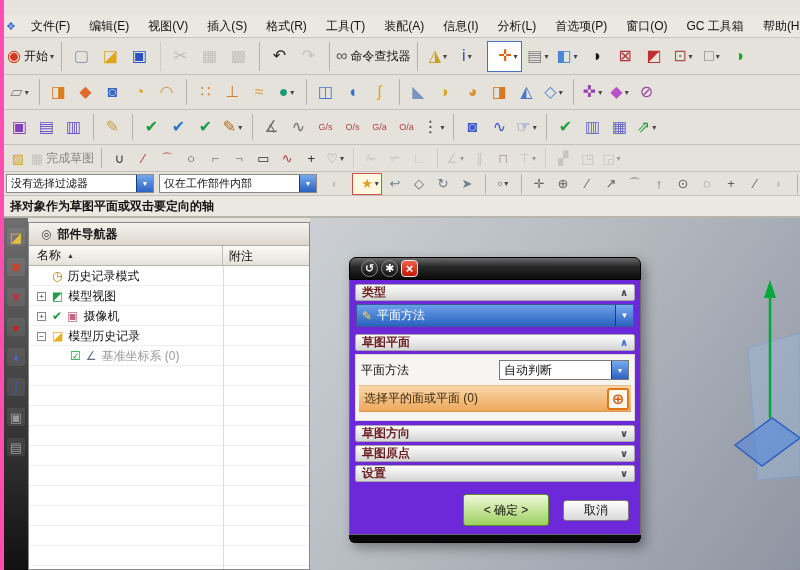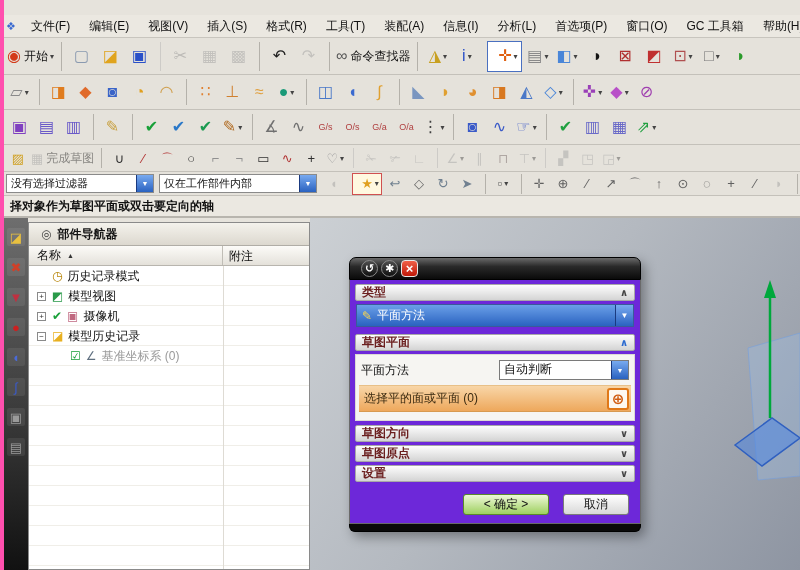--- a/index.html
+++ b/index.html
@@ -91,33 +91,33 @@
   .sec .ch{font-size:10px;color:#444;font-weight:bold;}
   .sec .ch.blue{color:#2a6ad0;}
   .typebox{display:flex;height:21px;margin:3px 1px 7px;border:1px solid #3a5a9a;}
   .type-main{flex:1;background:linear-gradient(#6aa0e8,#2a62c0);color:#fff;display:flex;align-items:center;
       padding:0 5px;gap:5px;}
   .type-main .pic{color:#ffd84a;font-size:12px;}
   .typebox .cbtn{width:17px;font-size:8px;}
   .inner{background:#f6f5f2;border:1px solid #dcdad4;padding:3px 3px 5px;margin-bottom:4px;}
   .row-pm{display:flex;align-items:center;margin:2px 2px 5px;height:20px;}
   .row-pm .pl{flex:1;color:#111;}
-  .combo2{width:130px;height:20px;background:#fff;border:1px solid #7a7a7a;display:flex;align-items:flex-start;box-sizing:border-box;}
+  .combo2{width:130px;height:20px;background:#fff;border:1px solid #7a7a7a;display:flex;align-items:center;box-sizing:border-box;}
   .combo2 .cv{flex:1;padding-left:4px;font-size:12px;}
   .selrow{height:25px;background:linear-gradient(#f8d6a8,#eea85c);border-top:1px solid #e8c088;
       border-bottom:1px solid #d89a50;display:flex;align-items:center;margin:3px 0;padding:0 2px 0 5px;}
   .selrow .sl{flex:1;color:#3a2a10;}
   .target-btn{width:22px;height:22px;background:#fdf8f0;border:2px solid #e07818;border-radius:3px;
       color:#d05c10;font-size:15px;display:flex;align-items:center;justify-content:center;font-weight:bold;box-sizing:border-box;flex:none;}
   .revrow{display:flex;align-items:center;height:22px;margin:4px 2px 7px;}
   .revrow .rl{flex:1;}
   .rev-btn{width:20px;height:20px;background:#fff;border:1px solid #707070;border-radius:2px;
       display:flex;align-items:center;justify-content:center;box-sizing:border-box;flex:none;}
   .dlg-foot{display:flex;justify-content:flex-end;align-items:center;gap:14px;padding:9px 6px 8px;}
-  .okbtn{width:86px;height:21px;background:linear-gradient(#eef8d8,#9ed060);border:1px solid #5a8a2a;
+  .okbtn{width:86px;height:32px;background:linear-gradient(#eef8d8,#9ed060);border:1px solid #5a8a2a;
       border-radius:3px;display:flex;align-items:center;justify-content:center;box-sizing:border-box;}
   .cancelbtn{width:66px;height:21px;background:linear-gradient(#ffffff,#d8d8d8);border:1px solid #7a7a7a;
       border-radius:3px;display:flex;align-items:center;justify-content:center;box-sizing:border-box;}
   .dlg-bottom{height:7px;background:#0a0a0a;border-radius:0 0 6px 6px;border:1px solid #000;border-top:none;}
 </style>
 </head>
 <body>
 
 <div id="app">
 

